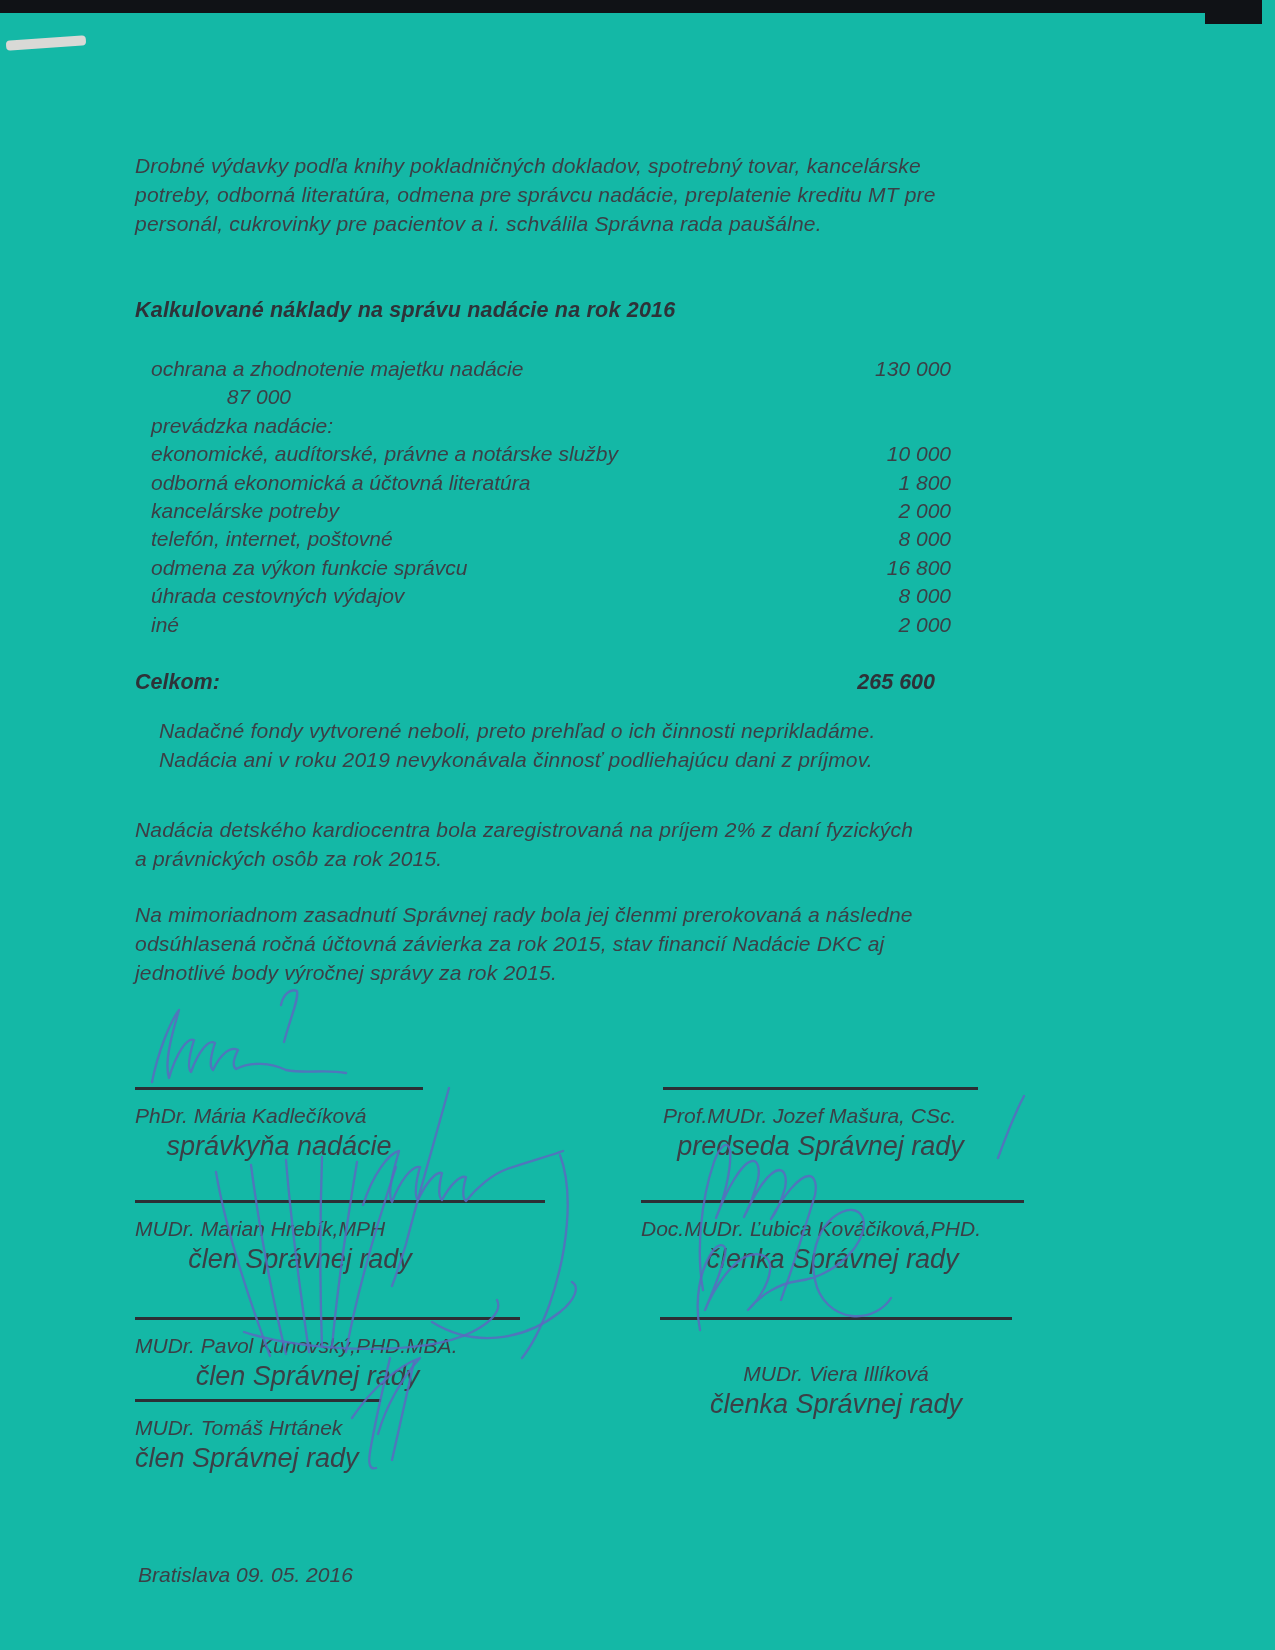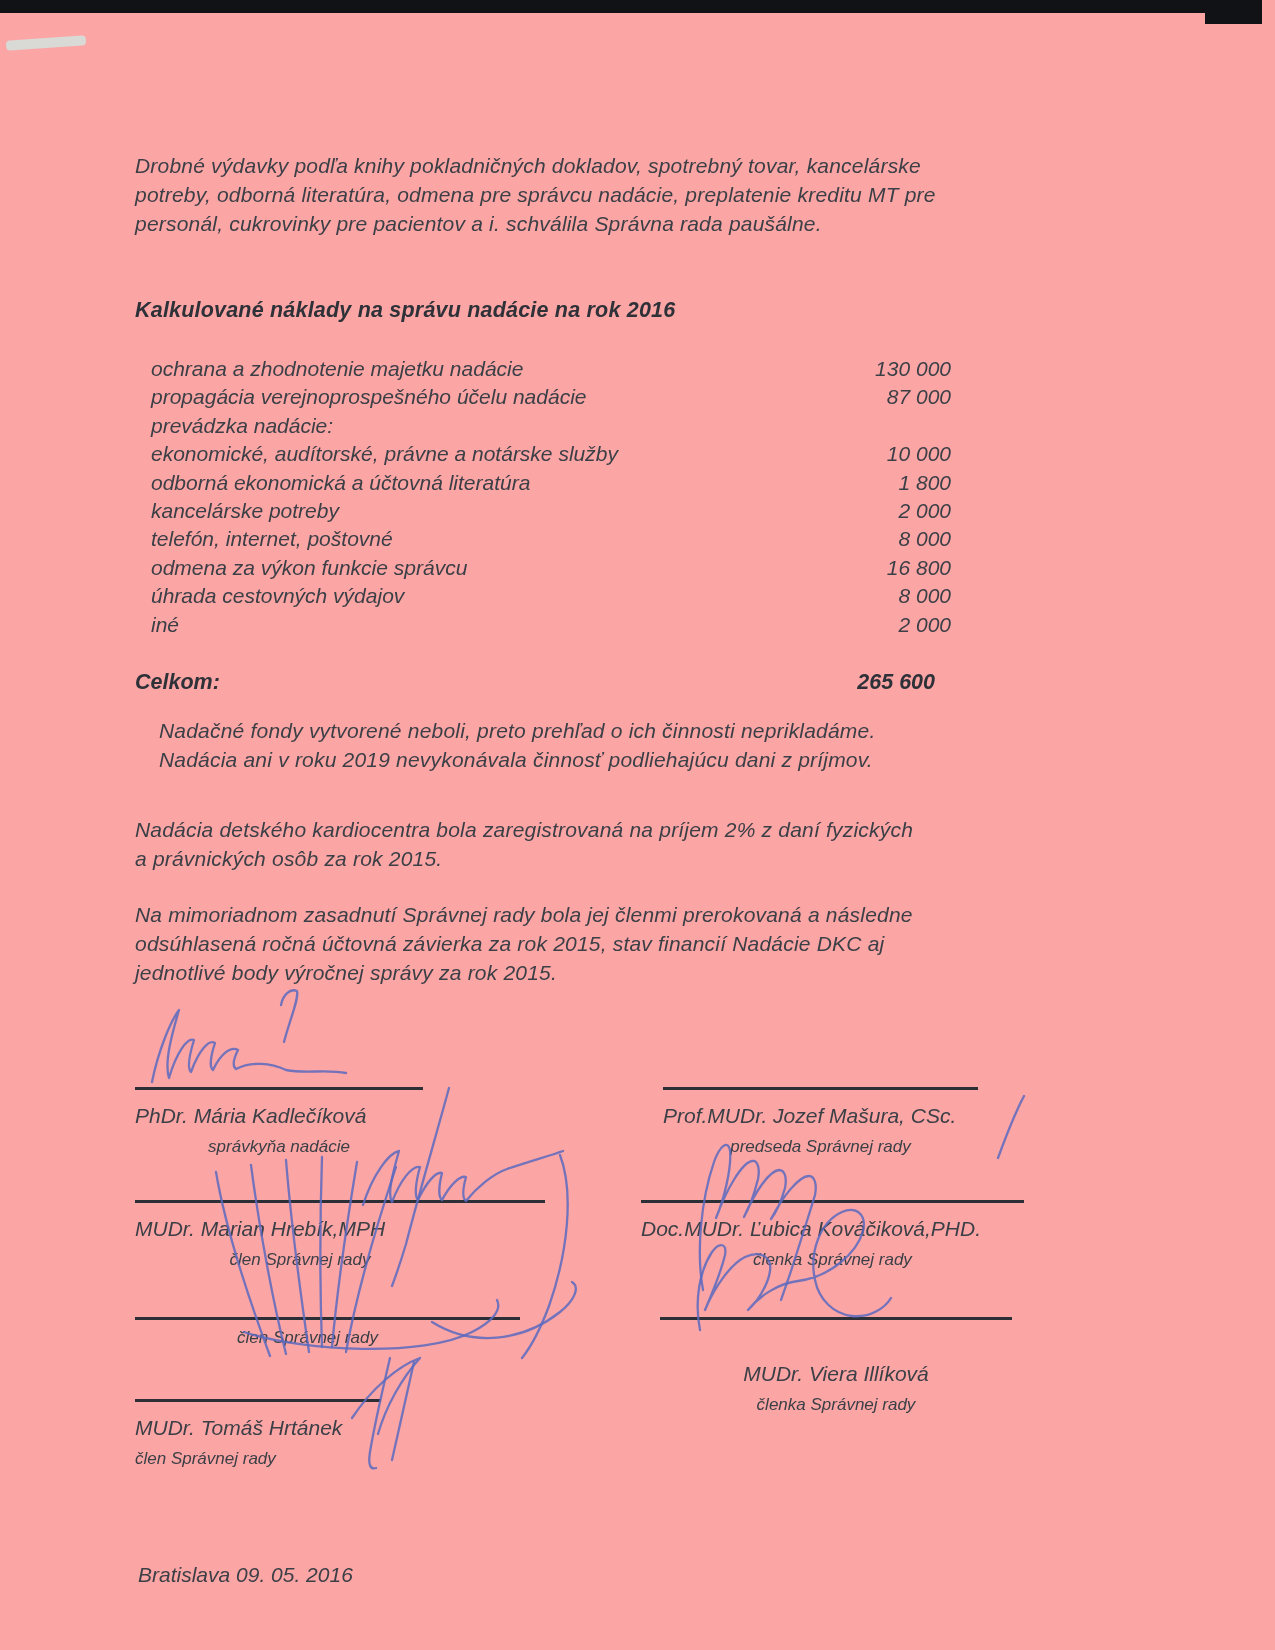--- a/index.html
+++ b/index.html
@@ -1,38 +1,38 @@
 <!DOCTYPE html>
 <html style="--ink: #5a6abf; --text: #3b3f46;"><head>
 <meta charset="utf-8">
 <style>
   :root { --ink:#5a6abf; --text:#3b3f46; }
   html,body { margin:0; padding:0; background:#e8e8e8; }
   .page {
     position:relative; width:1275px; height:1650px; margin:0 auto;
-    background:#fca5a5; overflow:hidden;
+    background:#14b8a6; overflow:hidden;
     font-family:"Liberation Sans", sans-serif;
     font-style:italic; color:var(--text);
   }
   .abs { position:absolute; }
   
   .topbar { position:absolute; left:0; top:0; width:1250px; height:13px; background:#101216; }
   .topbar-notch { position:absolute; left:1205px; top:0; width:57px; height:24px; background:#101216; }
   .smudge { position:absolute; left:6px; top:38px; width:80px; height:10px; background:#d9d9d6; transform:rotate(-4deg); border-radius:4px; }
   
   .para .line { font-size:21px; line-height:28.8px; white-space:nowrap; letter-spacing:.2px; }
   .heading { font-size:21.5px; font-weight:bold; color:#2e3238; letter-spacing:.2px; white-space:nowrap; }
   .cost-row { display:flex; width:800px; font-size:21px; line-height:28.4px;margin-left:16px; }
   .cost-label { flex:1; white-space:nowrap; }
   .cost-value { width:140px; text-align:right; white-space:nowrap; }
   .total-row { display:flex; width:800px; font-size:21.5px; font-weight:bold; color:#2e3238; }
   .sig { position:absolute; }
   .sig-line { border-top:3px solid #2c2f35; height:0; }
   .sig-name { font-size:21px; margin-top:12px; line-height:27px; white-space:nowrap; }
-  .sig-role { font-size:17px; margin-top:4px; line-height:27px; white-space:nowrap; text-align:center; }
+  .sig-role { font-size:27px; margin-top:4px; line-height:27px; white-space:nowrap; text-align:center; }
   .sig-role.left { text-align:left; }
   .sig-name.center { text-align:center;margin-top:40px; }
   .date-line { font-size:21px; white-space:nowrap; }
   .inksvg { position:absolute; left:0; top:0; pointer-events:none; }
   .inksvg path { fill:none; stroke:var(--ink); stroke-width:2.3; stroke-linecap:round; stroke-linejoin:round; opacity:.85; }
 </style>
 </head>
 <body>
 
 <div class="page">
@@ -48,21 +48,20 @@
   </div>
 
   <div class="abs heading" style="left:135px; top:298px;">Kalkulované náklady na správu nadácie na rok 2016</div>
 
   <div class="abs" style="left:135px; top:355px;">
     <div class="cost-row">
       <span class="cost-label">ochrana a zhodnotenie majetku nadácie</span>
       <span class="cost-value">130 000</span>
     </div>
     <div class="cost-row">
-      <span class="cost-label">propagácia verejnoprospešného účelu nadácie</span>
       <span class="cost-value">87 000</span>
     </div>
     <div class="cost-row">
       <span class="cost-label">prevádzka nadácie:</span>
       <span class="cost-value"></span>
     </div>
     <div class="cost-row">
       <span class="cost-label">ekonomické, audítorské, právne a notárske služby</span>
       <span class="cost-value">10 000</span>
     </div>
@@ -128,20 +127,21 @@
     <div class="sig-name">MUDr. Marian Hrebík,MPH</div>
     <div class="sig-role" style="width:330px;">člen Správnej rady</div>
   </div>
   <div class="sig" style="left:641px; top:1200px; width:383px;">
     <div class="sig-line"></div>
     <div class="sig-name">Doc.MUDr. Ľubica Kováčiková,PHD.</div>
     <div class="sig-role">členka Správnej rady</div>
   </div>
   <div class="sig" style="left:135px; top:1317px; width:385px;">
     <div class="sig-line"></div>
+    <div class="sig-name">MUDr. Pavol Kunovský,PHD.MBA.</div>
     <div class="sig-role" style="width:345px;">člen Správnej rady</div>
   </div>
   <div class="sig" style="left:660px; top:1317px; width:352px;">
     <div class="sig-line"></div>
     <div class="sig-name center">MUDr. Viera Illíková</div>
     <div class="sig-role">členka Správnej rady</div>
   </div>
   <div class="sig" style="left:135px; top:1399px; width:246px;">
     <div class="sig-line"></div>
     <div class="sig-name">MUDr. Tomáš Hrtánek</div>

